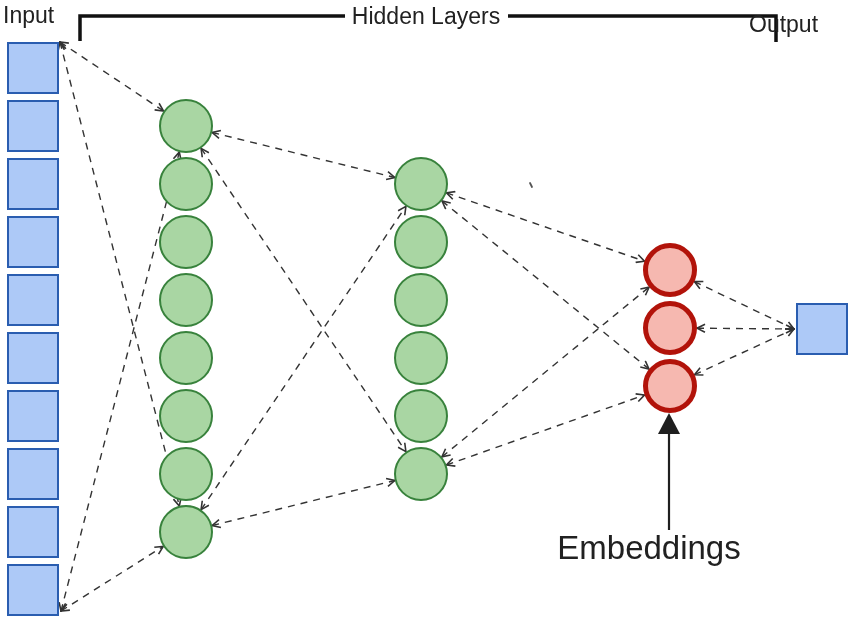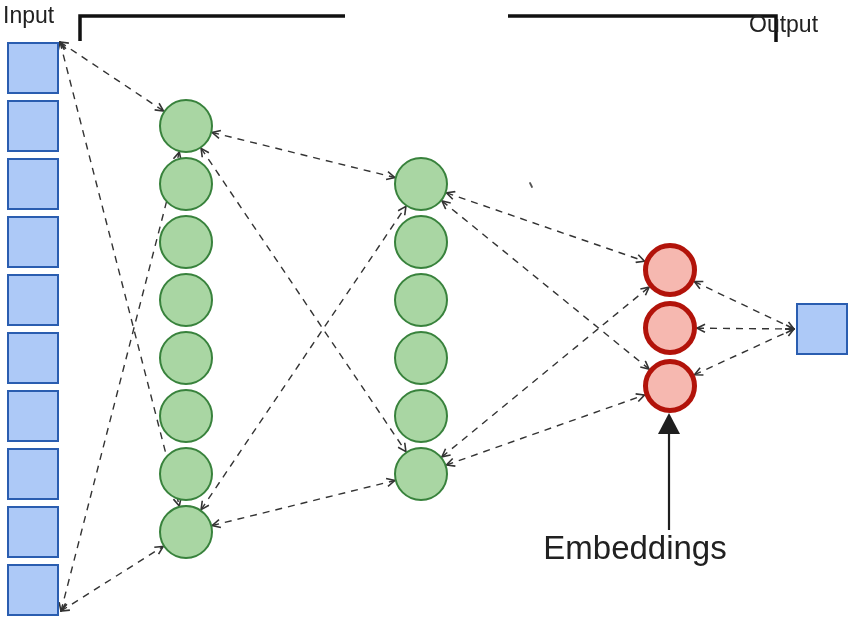--- a/index.html
+++ b/index.html
@@ -39,21 +39,21 @@
   .label {
     position: absolute;
     color: var(--text);
     z-index: 3;
     white-space: nowrap;
     line-height: 1.1;
   }
   .input-label  { left: 3px;  top: 3px;  font-size: 23px; }
   .hidden-label { left: 426px; top: 4px; font-size: 23px; transform: translateX(-50%); }
   .output-label { left: 749px; top: 12px; font-size: 23px; }
-  .embeddings-label { left: 635px; top: 530px; font-size: 33px; transform: translateX(-50%); }
+  .embeddings-label { left: 649px; top: 530px; font-size: 33px; transform: translateX(-50%); }
 </style>
 </head>
 <body>
 
 <div id="canvas" style="--input-fill: #adc9f7; --input-border: #2a5db0; --hidden-fill: #a9d6a3; --hidden-border: #38823c; --emb-fill: #f6b8b0; --emb-border: #b2130a; --text: #212121;">
   <svg id="connector-layer" xmlns="http://www.w3.org/2000/svg" viewBox="0 0 865 619">
       <defs>
         <marker id="arr" viewBox="0 0 10 10" refX="9" refY="5" markerWidth="10" markerHeight="10" markerUnits="userSpaceOnUse" orient="auto-start-reverse">
           <path d="M1,1 L9,5 L1,9" fill="none" stroke="#333333" stroke-width="1.6"></path>
         </marker>
@@ -102,15 +102,16 @@
       <div class="node hid-circ" style="left: 394px; top: 273px; width: 54px; height: 54px;"></div>
       <div class="node hid-circ" style="left: 394px; top: 331px; width: 54px; height: 54px;"></div>
       <div class="node hid-circ" style="left: 394px; top: 389px; width: 54px; height: 54px;"></div>
       <div class="node hid-circ" style="left: 394px; top: 447px; width: 54px; height: 54px;"></div>
       <div class="node emb-circ" style="left: 643px; top: 243px; width: 54px; height: 54px;"></div>
       <div class="node emb-circ" style="left: 643px; top: 301px; width: 54px; height: 54px;"></div>
       <div class="node emb-circ" style="left: 643px; top: 359px; width: 54px; height: 54px;"></div>
       <div class="node sq" style="left: 796px; top: 303px; width: 52px; height: 52px;"></div>
     </div>
   <div class="label input-label">Input</div>
+  <div class="label hidden-label">Hidden Layers</div>
   <div class="label output-label">Output</div>
   <div class="label embeddings-label">Embeddings</div>
 </div>
 
 </body></html>

